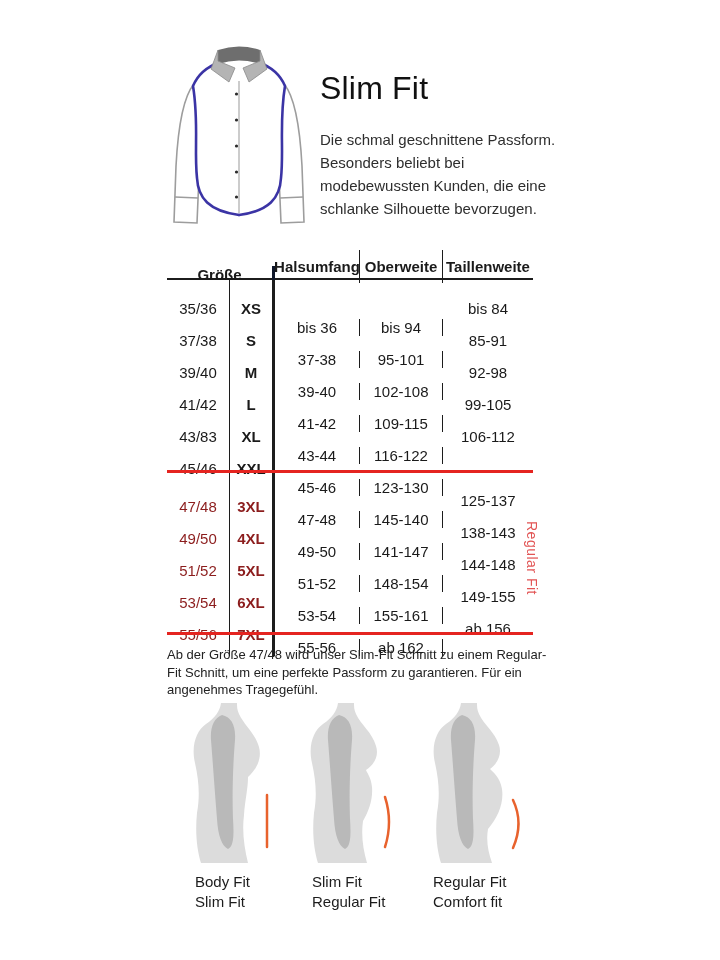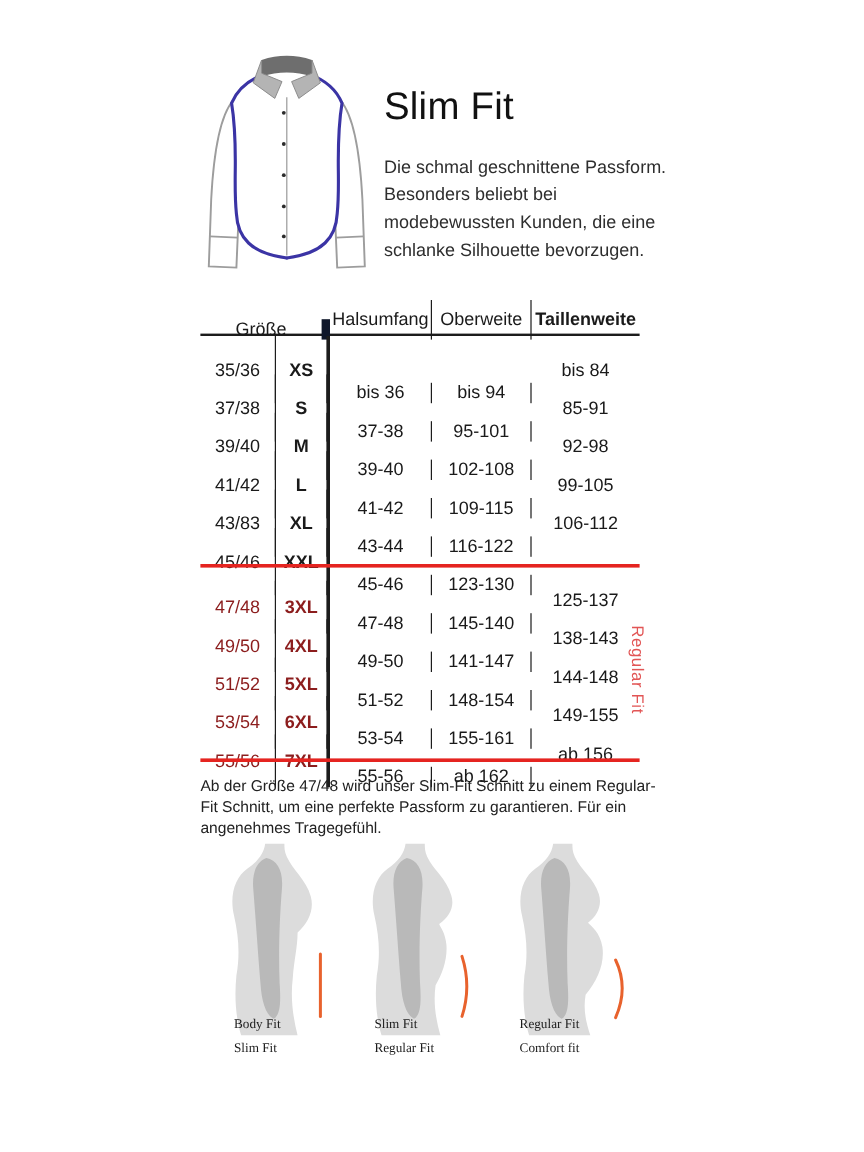--- a/index.html
+++ b/index.html
@@ -12,42 +12,42 @@
   .header-text { position:absolute; left:320px; top:70px; width:245px; }
   .page-title { font-size:32px; font-weight:400; color:#111; letter-spacing:.2px; }
   .page-desc { margin-top:21px; font-size:15px; line-height:23px; color:#2e2e2e; width:240px; }
 
   
   .size-table { position:absolute; left:167px; top:250px; width:366px; }
   .t-row { display:grid; grid-template-columns:63px 45px 85px 83px 90px; height:32px; }
   .t-row.head { height:30px; border-bottom:2.5px solid #1c1c1c; }
   .cell { display:flex; align-items:center; justify-content:center; font-size:15px; }
   .head .cell { font-size:15px; }
-  .h-groesse { grid-column:1 / 3; font-weight:400; border-right:7px solid #0f172a;margin-top:16px; }
-  .h-mid { border-right:1.5px solid #1c1c1c; font-weight:400; }
+  .h-groesse { grid-column:1 / 3; font-weight:700; border-right:3px solid #0f172a;margin-top:16px; }
+  .h-mid { border-right:1.5px solid #1c1c1c; font-weight:700; }
   .h-last { font-weight:700; }
   .c1 { font-weight:400; border-right:1.5px solid #1c1c1c; }
   .c2 { font-weight:700; border-right:3px solid #1c1c1c; }
   .c3, .c4 { border-right:1.5px solid #1c1c1c;margin-top:39px; }
   .regular-group .c1, .regular-group .c2 { color:#8c1d1d;margin-top:12px; }
   .red-line { position:absolute; left:0; width:366px; height:3px; background:#e52420; z-index:3; }
   .red-line.mid { top:220px; }
   .red-line.bottom { top:382px; }
   .regular-fit-side { position:absolute; left:524px; top:521px; writing-mode:vertical-rl; text-orientation:mixed;
                       font-size:14px; color:#e25555; letter-spacing:.5px; }
 
   
   .footnote { position:absolute; left:167px; top:646px; width:384px; font-size:13px; line-height:17.5px; color:#222; }
 
   
   .fit-figure { position:absolute; top:703px; width:115px; height:160px; }
   .fit-figure.f1 { left:188px; }
   .fit-figure.f2 { left:305px; }
   .fit-figure.f3 { left:428px; }
-  .fit-label { position:absolute; top:844px; font-size:11px; font-weight:500; line-height:20px; color:#1c1c1c;font-family:Liberation Serif, serif; }
+  .fit-label { position:absolute; top:872px; font-size:15px; font-weight:500; line-height:20px; color:#1c1c1c; }
   .fit-label.l1 { left:195px; }
   .fit-label.l2 { left:312px; }
   .fit-label.l3 { left:433px; }
 </style>
 </head>
 <body>
 
 <div class="page">
 
   <svg class="shirt-illustration" viewBox="0 0 146 196" xmlns="http://www.w3.org/2000/svg">

